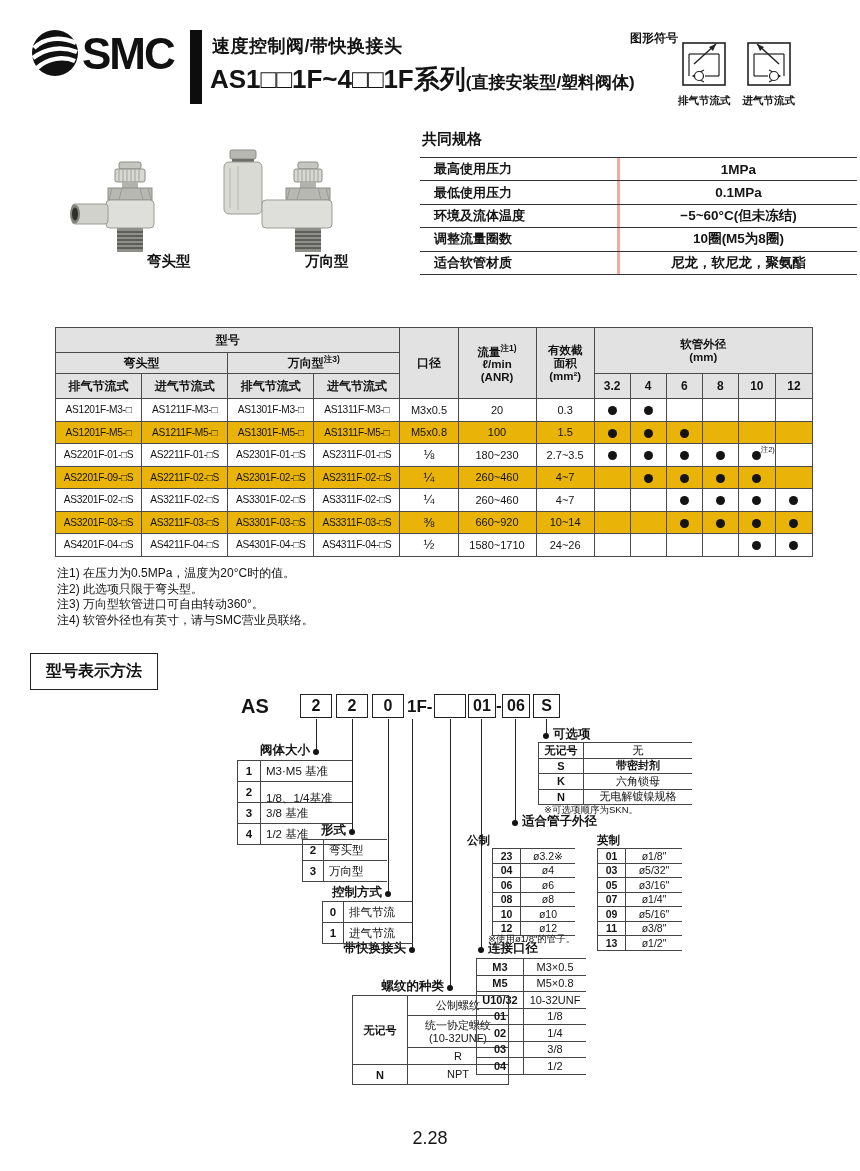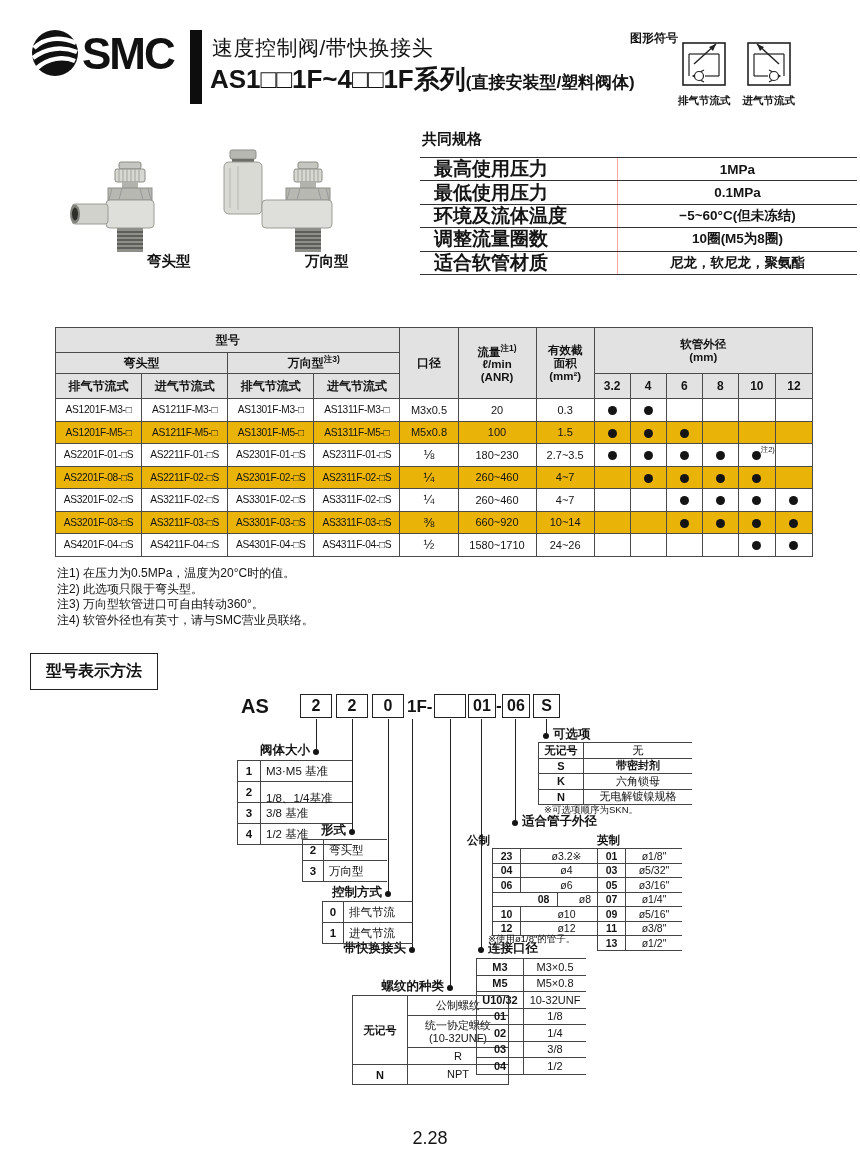--- a/index.html
+++ b/index.html
@@ -1,39 +1,39 @@
 <!DOCTYPE html>
 <html><head>
 <meta charset="utf-8">
 <style>
   html,body{margin:0;padding:0;background:#fff}
   .page{position:relative;width:860px;height:1171px;background:#fff;overflow:hidden;
         font-family:"Liberation Sans","DejaVu Sans",sans-serif;color:#141414}
   
   .logo{position:absolute;left:30px;top:26px}
   .vbar{position:absolute;left:190px;top:30px;width:12px;height:74px;background:#0d0d0d}
-  .title1{position:absolute;left:212px;top:34px;font-size:21px;font-weight:normal;letter-spacing:.5px}
+  .title1{position:absolute;left:212px;top:34px;font-size:18px;font-weight:bold;letter-spacing:.5px}
   .title2{position:absolute;left:210px;top:62px;font-size:26px;font-weight:bold;white-space:nowrap}
   .title2 .suffix{font-size:17px}
   .sym-label{position:absolute;left:630px;top:30px;font-size:12px;font-weight:bold}
   .symwrap{position:absolute;left:678px;top:40px;display:flex;gap:12px}
   .symcol{display:flex;flex-direction:column;align-items:center}
   .symcap{font-size:10.5px;margin-top:4px;font-weight:600;white-space:nowrap}
   
   .fig1{position:absolute;left:62px;top:160px}
   .fig2{position:absolute;left:212px;top:148px}
   .figcap1{position:absolute;left:147px;top:252px;font-size:14.5px;font-weight:bold}
   .figcap2{position:absolute;left:305px;top:252px;font-size:14.5px;font-weight:bold}
   
   .specs{position:absolute;left:420px;top:130px;width:437px}
   .specs-title{font-size:15px;font-weight:bold;margin:0 0 8px 2px}
   .spec-table{border-top:1.5px solid #333}
   .spec-row{display:flex;border-bottom:1px solid #333;height:22.4px;align-items:stretch}
-  .spec-label{width:183px;padding-left:14px;font-size:19px;font-weight:600;
-              border-right:1px solid #fca5a5;display:flex;align-items:center}
+  .spec-label{width:183px;padding-left:14px;font-size:13px;font-weight:600;
+              border-right:3px solid #fca5a5;display:flex;align-items:center}
   .spec-value{flex:1;display:flex;align-items:center;justify-content:center;
               font-size:13.5px;font-weight:600}
   
   .model-table{position:absolute;left:55px;top:327px;border-collapse:collapse;
                table-layout:fixed;width:758px;font-size:11px}
   .model-table th,.model-table td{border:1px solid #4b4b4b;padding:0;text-align:center;vertical-align:middle}
   .model-table{border:1.5px solid #333}
   .model-table thead th{background:#e2e2e2;font-weight:600;font-size:12px}
   .model-table thead tr:nth-child(1){height:25px}
   .model-table thead tr:nth-child(2){height:21px}
@@ -287,21 +287,21 @@
           <td>180~230</td>
           <td>2.7~3.5</td>
           <td class="dotc"><span class="dot"></span></td>
           <td class="dotc"><span class="dot"></span></td>
           <td class="dotc"><span class="dot"></span></td>
           <td class="dotc"><span class="dot"></span></td>
           <td class="dotc"><span class="dot"></span><span class="dnote">注2)</span></td>
           <td class="dotc"></td>
         </tr>
         <tr class="alt">
-          <td class="mcell">AS2201F-08-□S</td>
+          <td class="mcell">AS2201F-09-□S</td>
           <td class="mcell">AS2211F-02-□S</td>
           <td class="mcell">AS2301F-02-□S</td>
           <td class="mcell">AS2311F-02-□S</td>
           <td class="frac">¼</td>
           <td>260~460</td>
           <td>4~7</td>
           <td class="dotc"></td>
           <td class="dotc"><span class="dot"></span></td>
           <td class="dotc"><span class="dot"></span></td>
           <td class="dotc"><span class="dot"></span></td>
@@ -502,21 +502,21 @@
         </div>
         <div class="prow">
           <span class="pcode" style="width: 27px;">04</span>
           <span class="pval" style="width: 54px;">ø4</span>
         </div>
         <div class="prow">
           <span class="pcode" style="width: 27px;">06</span>
           <span class="pval" style="width: 54px;">ø6</span>
         </div>
         <div class="prow">
-          <span class="pcode" style="width: 27px; margin-left: 37px;">08</span>
+          <span class="pcode" style="width: 27px;">08</span>
           <span class="pval" style="width: 54px;">ø8</span>
         </div>
         <div class="prow">
           <span class="pcode" style="width: 27px;">10</span>
           <span class="pval" style="width: 54px;">ø10</span>
         </div>
         <div class="prow">
           <span class="pcode" style="width: 27px;">12</span>
           <span class="pval" style="width: 54px;">ø12</span>
         </div>

